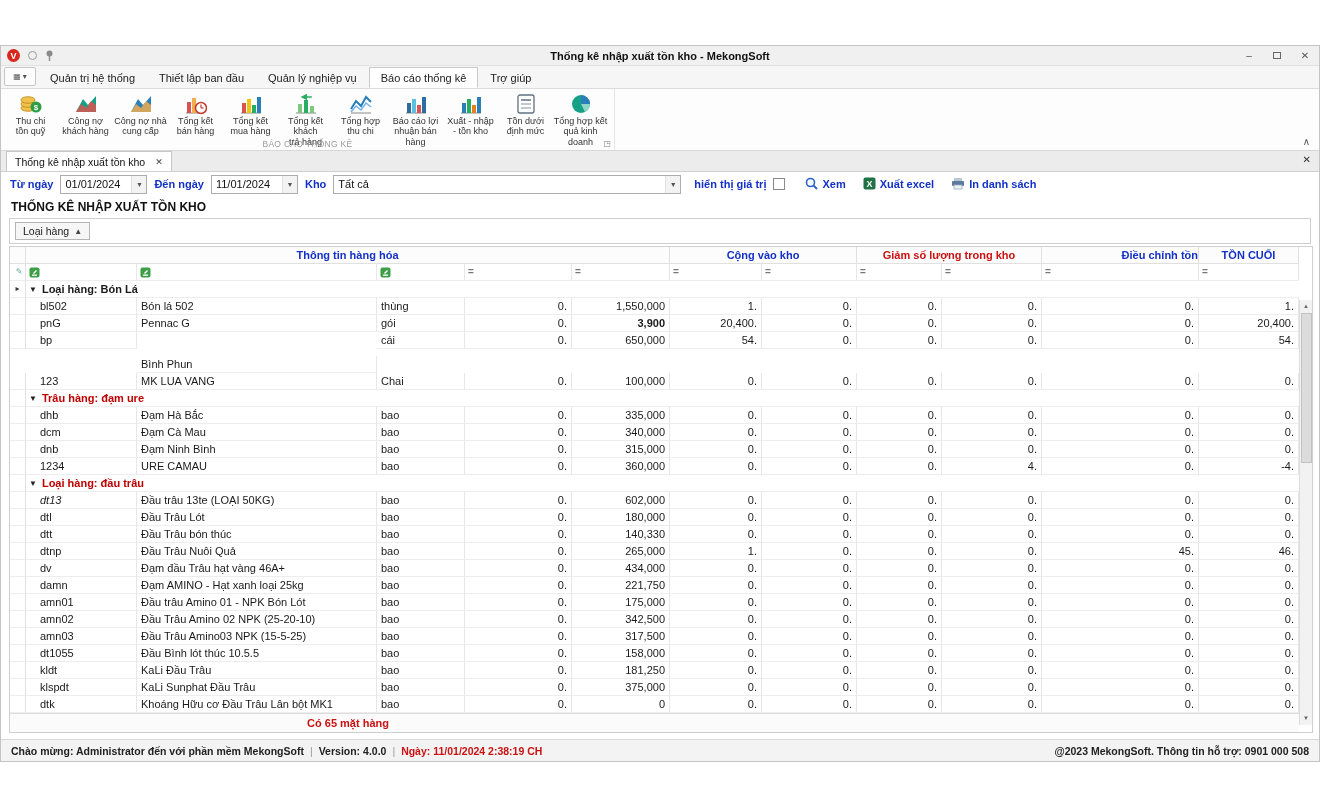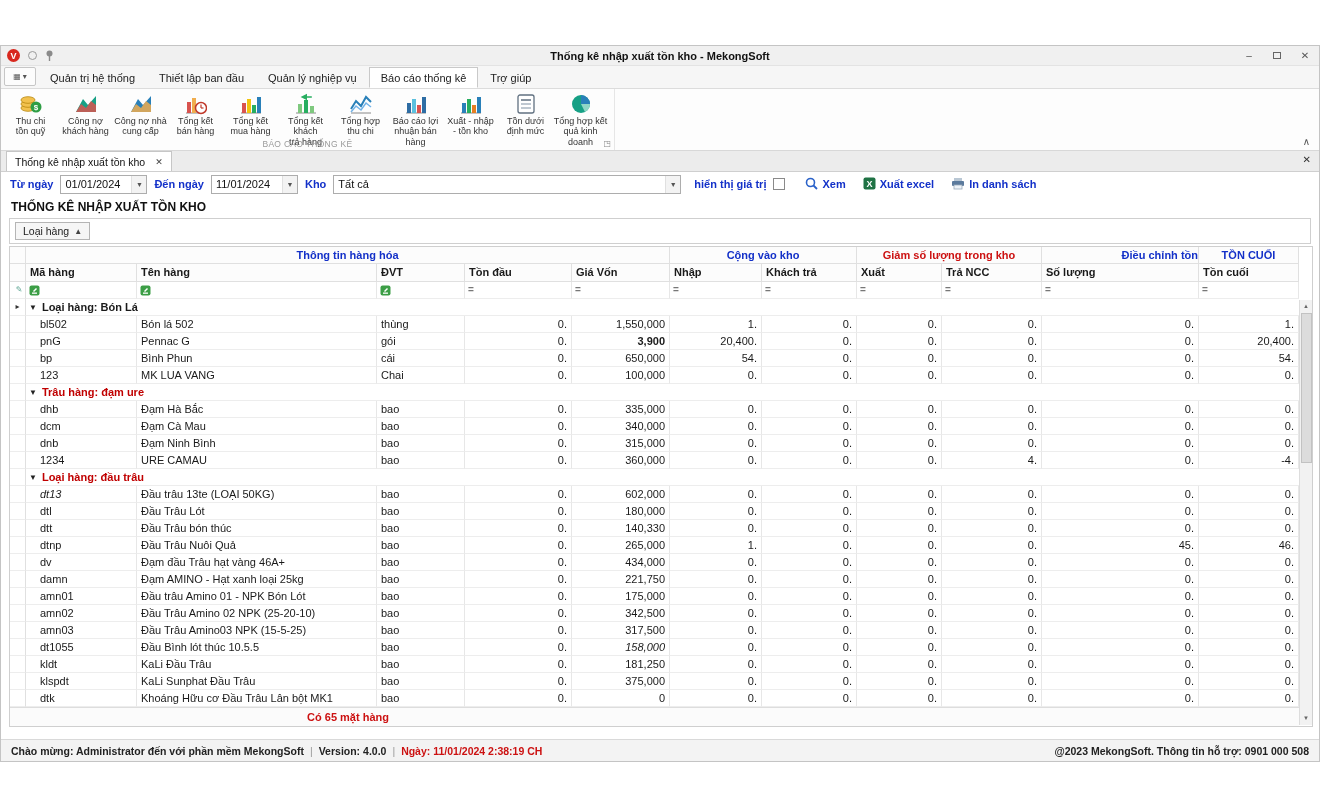--- a/index.html
+++ b/index.html
@@ -352,34 +352,20 @@
   <div class="grid">
     <div id="grid-cells">
         <div class="row band-row">
           <div class="ind c" style="width: 16px;"></div>
           <div class="c" style="width: 644px;"><span style="color:#1330c8">Thông tin hàng hóa</span></div>
           <div class="c" style="width: 187px;"><span style="color:#1330c8">Cộng vào kho</span></div>
           <div class="c" style="width: 185px;"><span style="color:#cc1111">Giảm số lượng trong kho</span></div>
           <div class="c" style="width: 157px; text-align: right;"><span style="color:#1330c8">Điều chỉnh tồn</span></div>
           <div class="c" style="width: 100px;"><span style="color:#1330c8">TỒN CUỐI</span></div>
         </div>
-        <div class="row hdr-row">
-          <div class="ind c" style="width: 16px;"></div>
-          <div class="c" style="width: 111px;">Mã hàng</div>
-          <div class="c" style="width: 240px;">Tên hàng</div>
-          <div class="c" style="width: 88px;">ĐVT</div>
-          <div class="c" style="width: 107px;">Tồn đầu</div>
-          <div class="c" style="width: 98px;">Giá Vốn</div>
-          <div class="c" style="width: 92px;">Nhập</div>
-          <div class="c" style="width: 95px;">Khách trả</div>
-          <div class="c" style="width: 85px;">Xuất</div>
-          <div class="c" style="width: 100px;">Trả NCC</div>
-          <div class="c" style="width: 157px;">Số lượng</div>
-          <div class="c" style="width: 100px;">Tồn cuối</div>
-        </div>
         <div class="row flt-row">
           <div class="ind c" style="width: 16px;"><span style="color:#6a9">✎</span></div>
           <div class="c" style="width: 111px;"><span><svg width="11" height="11" style="vertical-align:middle">
                 <rect x="0.5" y="0.5" width="10" height="10" rx="2" fill="#3c9e46"></rect>
                 <path d="M4 6 L7 3 L8 4 L5 7 Z" fill="#fff"></path>
                 <rect x="3" y="7.5" width="5" height="1.3" fill="#fff"></rect>
               </svg></span></div>
           <div class="c" style="width: 240px;"><span><svg width="11" height="11" style="vertical-align:middle">
                 <rect x="0.5" y="0.5" width="10" height="10" rx="2" fill="#3c9e46"></rect>
                 <path d="M4 6 L7 3 L8 4 L5 7 Z" fill="#fff"></path>
@@ -430,21 +416,21 @@
           <div class="c num" style="width: 92px;">20,400.</div>
           <div class="c num" style="width: 95px;">0.</div>
           <div class="c num" style="width: 85px;">0.</div>
           <div class="c num" style="width: 100px;">0.</div>
           <div class="c num" style="width: 157px;">0.</div>
           <div class="c num" style="width: 100px;">20,400.</div>
         </div>
         <div class="row data-row">
           <div class="ind" style="width: 16px;"></div>
           <div class="c" style="width: 111px; padding-left: 14px;">bp</div>
-          <div class="c" style="width: 240px;">Bình Phun</div>
+          <div class="c" style="width: 240px; margin-top: 24px;">Bình Phun</div>
           <div class="c" style="width: 88px;">cái</div>
           <div class="c num" style="width: 107px;">0.</div>
           <div class="c num" style="width: 98px;">650,000</div>
           <div class="c num" style="width: 92px;">54.</div>
           <div class="c num" style="width: 95px;">0.</div>
           <div class="c num" style="width: 85px;">0.</div>
           <div class="c num" style="width: 100px;">0.</div>
           <div class="c num" style="width: 157px;">0.</div>
           <div class="c num" style="width: 100px;">54.</div>
         </div>
@@ -657,21 +643,21 @@
           <div class="c num" style="width: 100px;">0.</div>
           <div class="c num" style="width: 157px;">0.</div>
           <div class="c num" style="width: 100px;">0.</div>
         </div>
         <div class="row data-row">
           <div class="ind" style="width: 16px;"></div>
           <div class="c" style="width: 111px; padding-left: 14px;">dt1055</div>
           <div class="c" style="width: 240px;">Đầu Bình lót thúc 10.5.5</div>
           <div class="c" style="width: 88px;">bao</div>
           <div class="c num" style="width: 107px;">0.</div>
-          <div class="c num" style="width: 98px; font-style: italic;">158,000</div>
+          <div class="c num" style="width: 98px;">158,000</div>
           <div class="c num" style="width: 92px;">0.</div>
           <div class="c num" style="width: 95px;">0.</div>
           <div class="c num" style="width: 85px;">0.</div>
           <div class="c num" style="width: 100px;">0.</div>
           <div class="c num" style="width: 157px;">0.</div>
           <div class="c num" style="width: 100px;">0.</div>
         </div>
         <div class="row data-row">
           <div class="ind" style="width: 16px;"></div>
           <div class="c" style="width: 111px; padding-left: 14px;">kldt</div>

